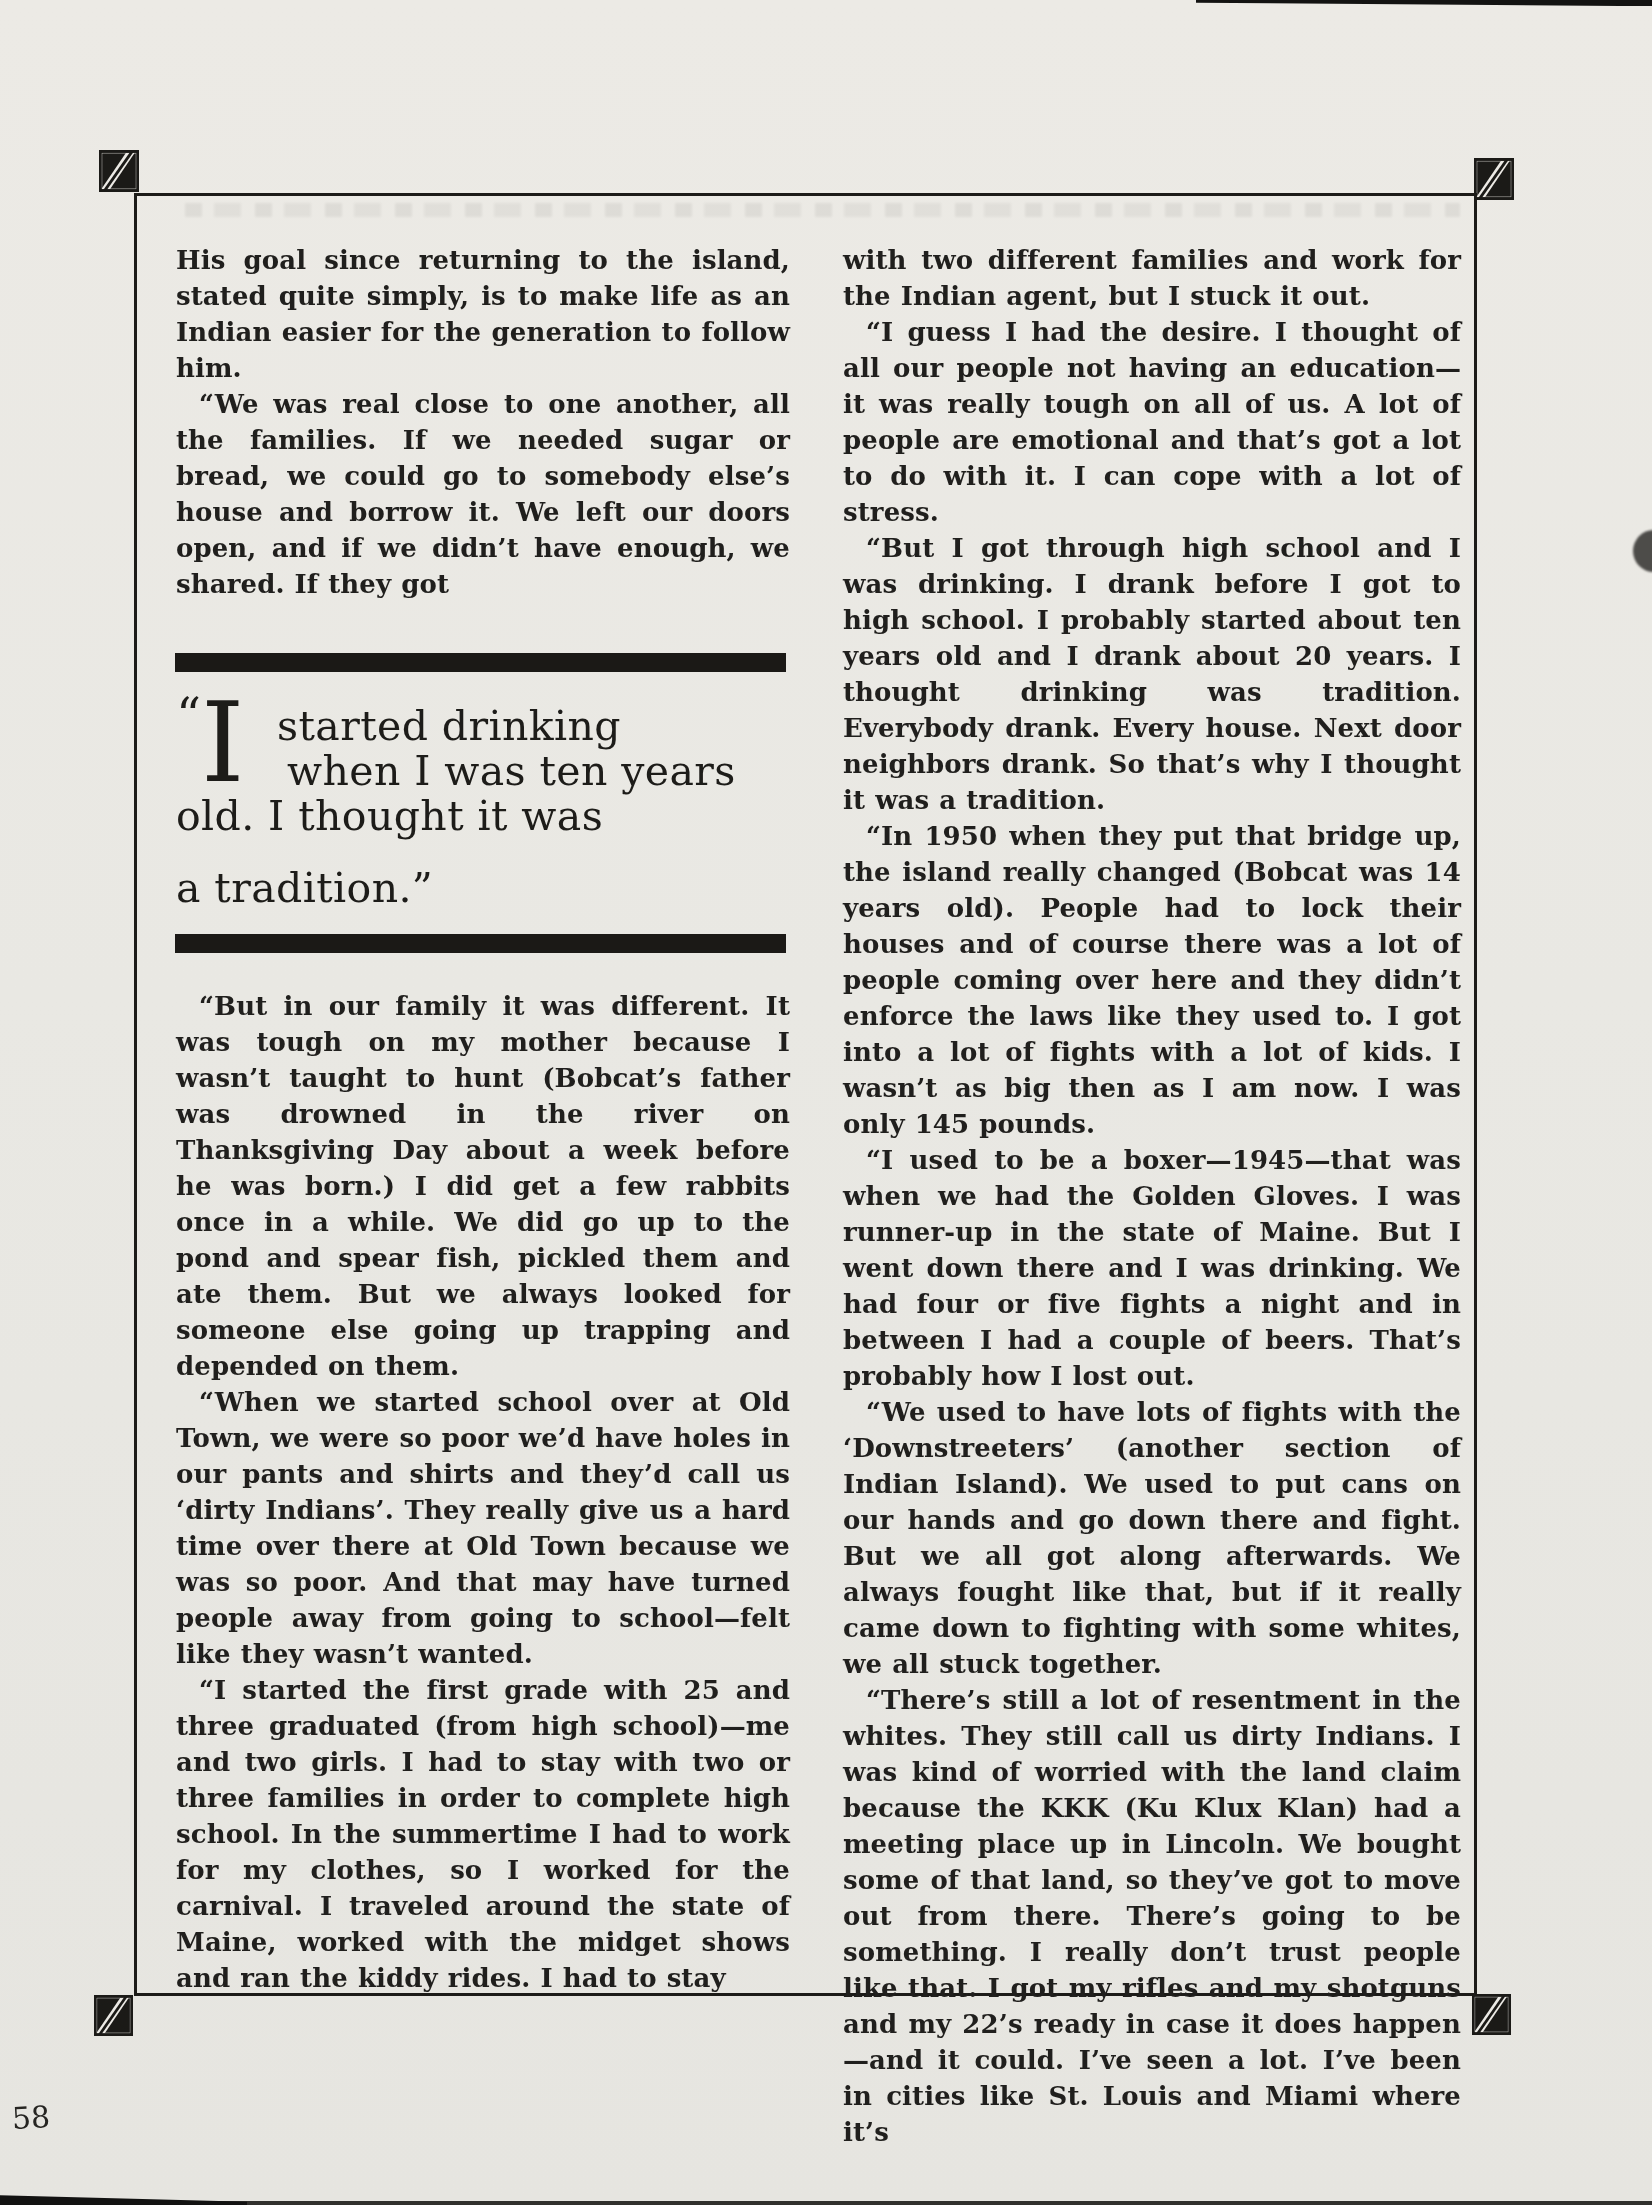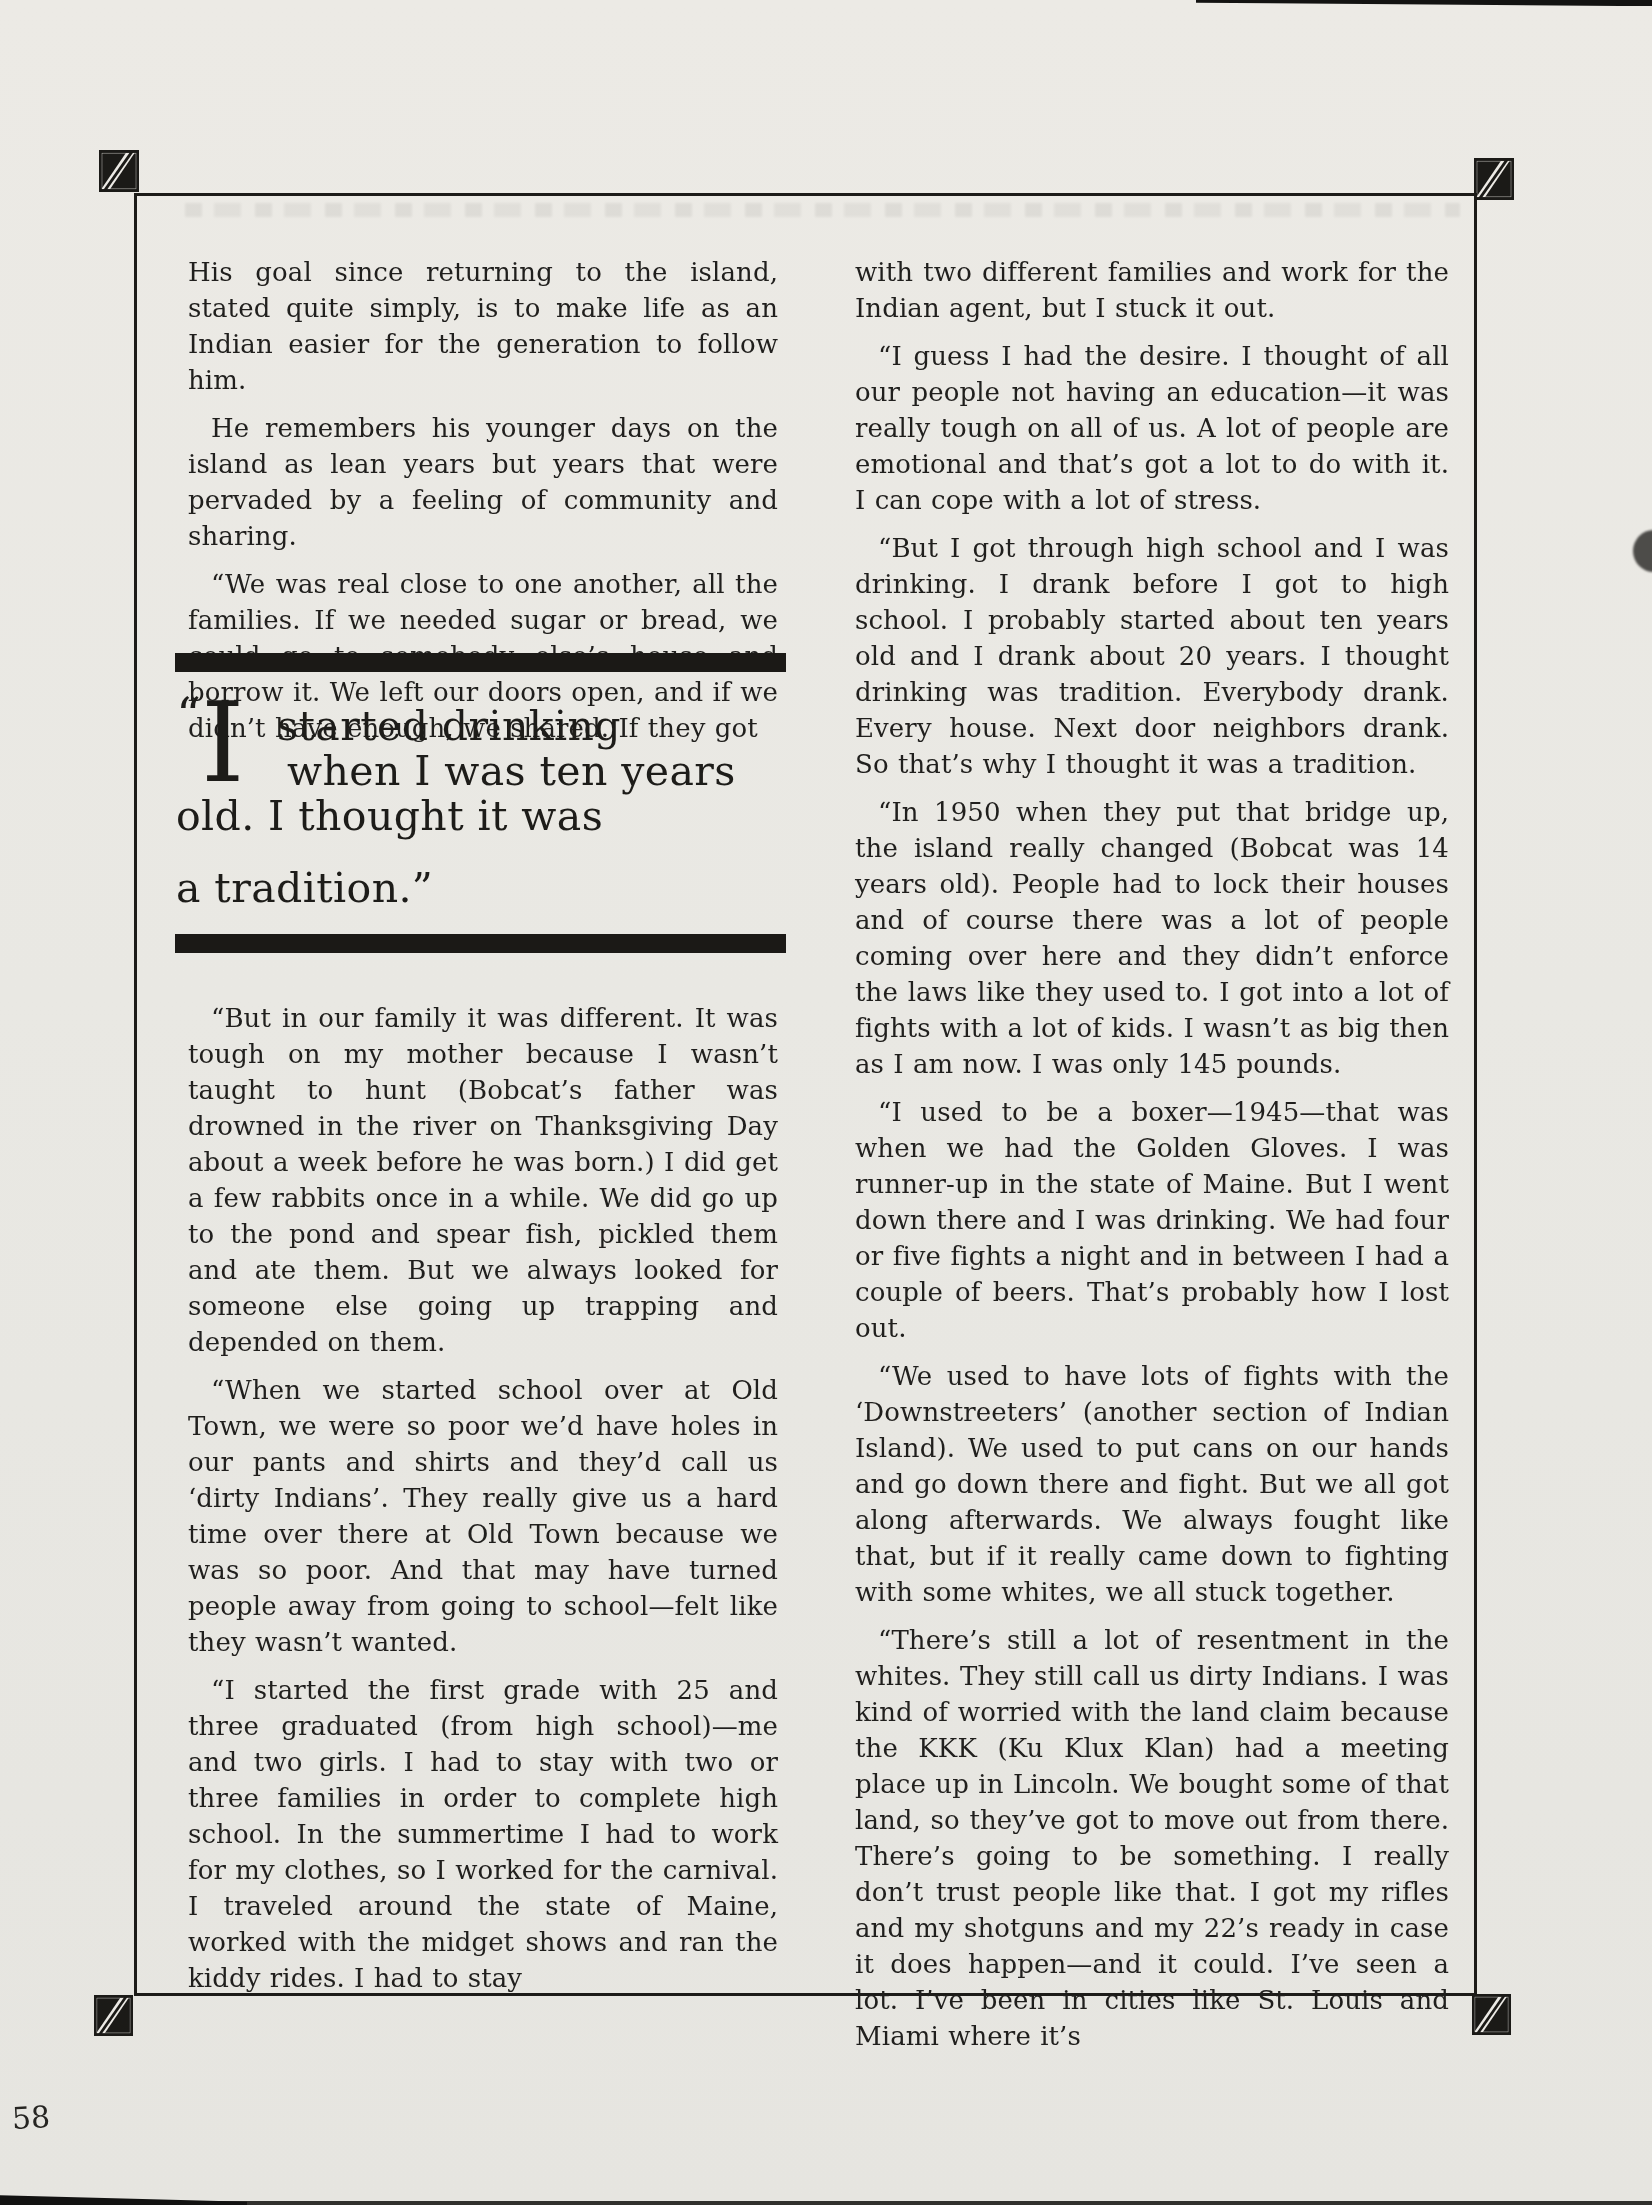--- a/index.html
+++ b/index.html
@@ -23,21 +23,21 @@
   .corner svg { width: 100%; height: 100%; display: block; }
 
   
   .col {
     text-align: justify;
     font-size: 26px;
     line-height: 36px;
     letter-spacing: 0.1px;
     word-spacing: 0.9px;
   }
-  .col p { margin: 12px; }
+  .col p { margin: 0; font-weight: bold; }
   .col p.indent { text-indent: 23px; }
 
   .col-left-top    { left: 176px;  top: 242px;  width: 614px; }
   .col-left-bottom { left: 176px;  top: 988px; width: 614px; }
   .col-right       { left: 843px; top: 242px;  width: 618px; }
 
   
   .pq-bar { background: #1b1916; }
   .pq-bar-top    { left: 175px; top: 653px; width: 611px; height: 18.5px; }
   .pq-bar-bottom { left: 175px; top: 934px; width: 611px; height: 19.4px; }
@@ -120,21 +120,20 @@
     <polygon points="3,97 70,3 92,3 25,97" fill="#eceae5"></polygon>
     <line x1="14" y1="97" x2="83" y2="3" stroke="#1b1a17" stroke-width="7"></line>
     <rect x="3.5" y="3.5" width="93" height="93" fill="none" stroke="#1b1a17" stroke-width="7"></rect>
   </svg>
 </div>
 
 <div class="abs show-through"></div>
 
 <div class="abs col col-left-top">
   <p>His goal since returning to the island, stated quite simply, is to make life as an Indian easier for the generation to follow him.</p>
-  <p class="indent">He remembers his younger days on the island as lean years but years that were pervaded by a feeling of community and sharing.</p>
   <p class="indent">“We was real close to one another, all the families. If we needed sugar or bread, we could go to somebody else’s house and borrow it. We left our doors open, and if we didn’t have enough, we shared. If they got</p>
 </div>
 
 <div class="abs pq-bar pq-bar-top"></div>
 <div class="abs pq-open-quote">“</div>
 <div class="abs pq-dropcap">I</div>
 <div class="abs pq-line pq-line-0">started drinking</div>
 <div class="abs pq-line pq-line-1">when I was ten years</div>
 <div class="abs pq-line pq-line-2">old. I thought it was</div>
 <div class="abs pq-line pq-line-3">a tradition.”</div>

